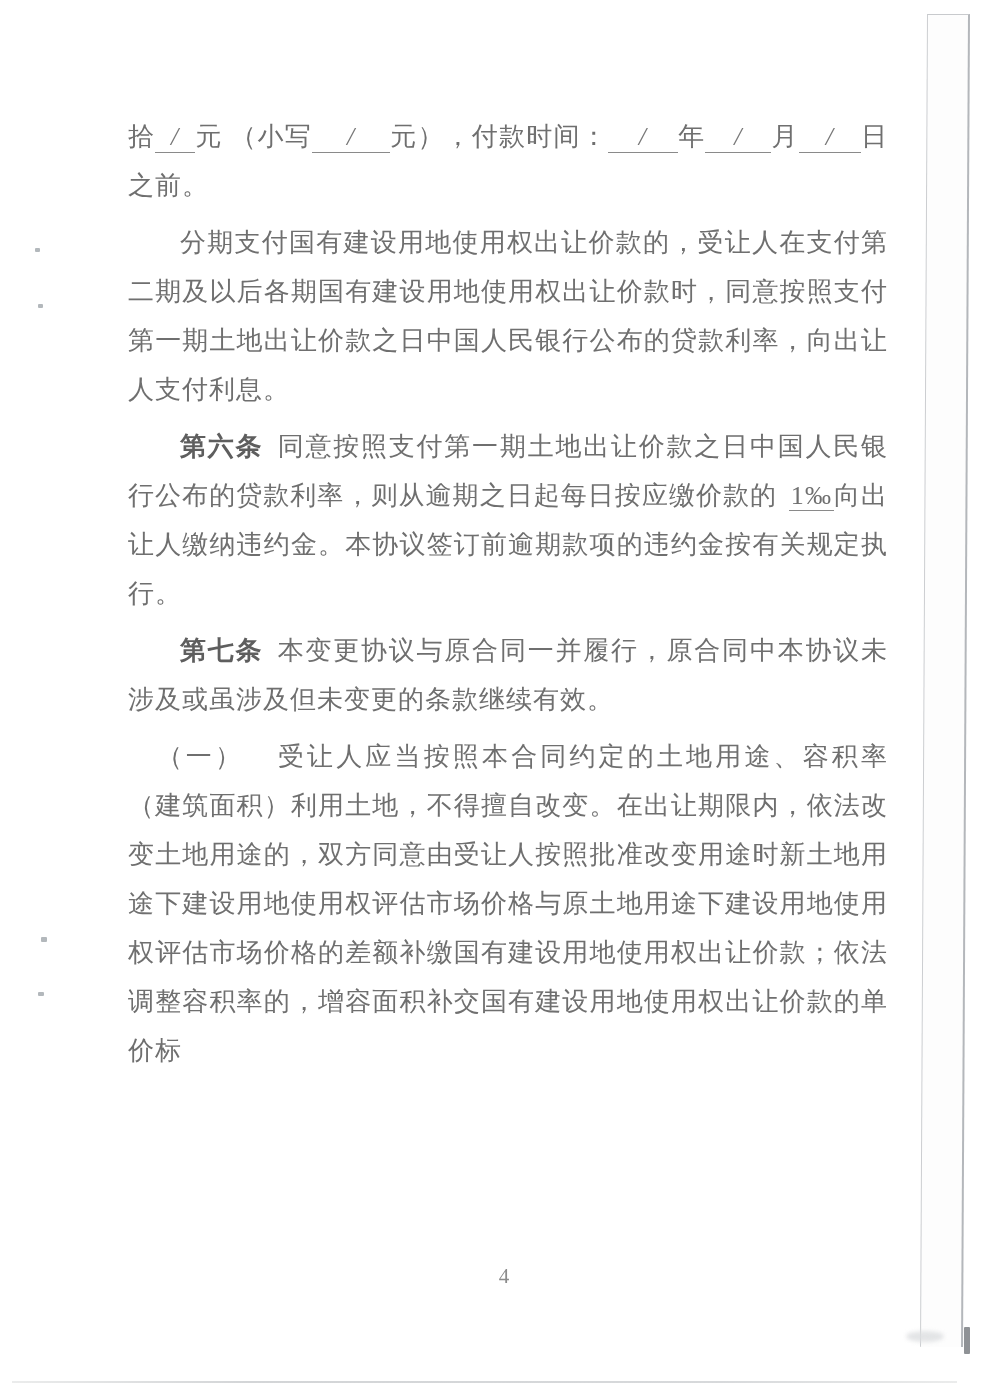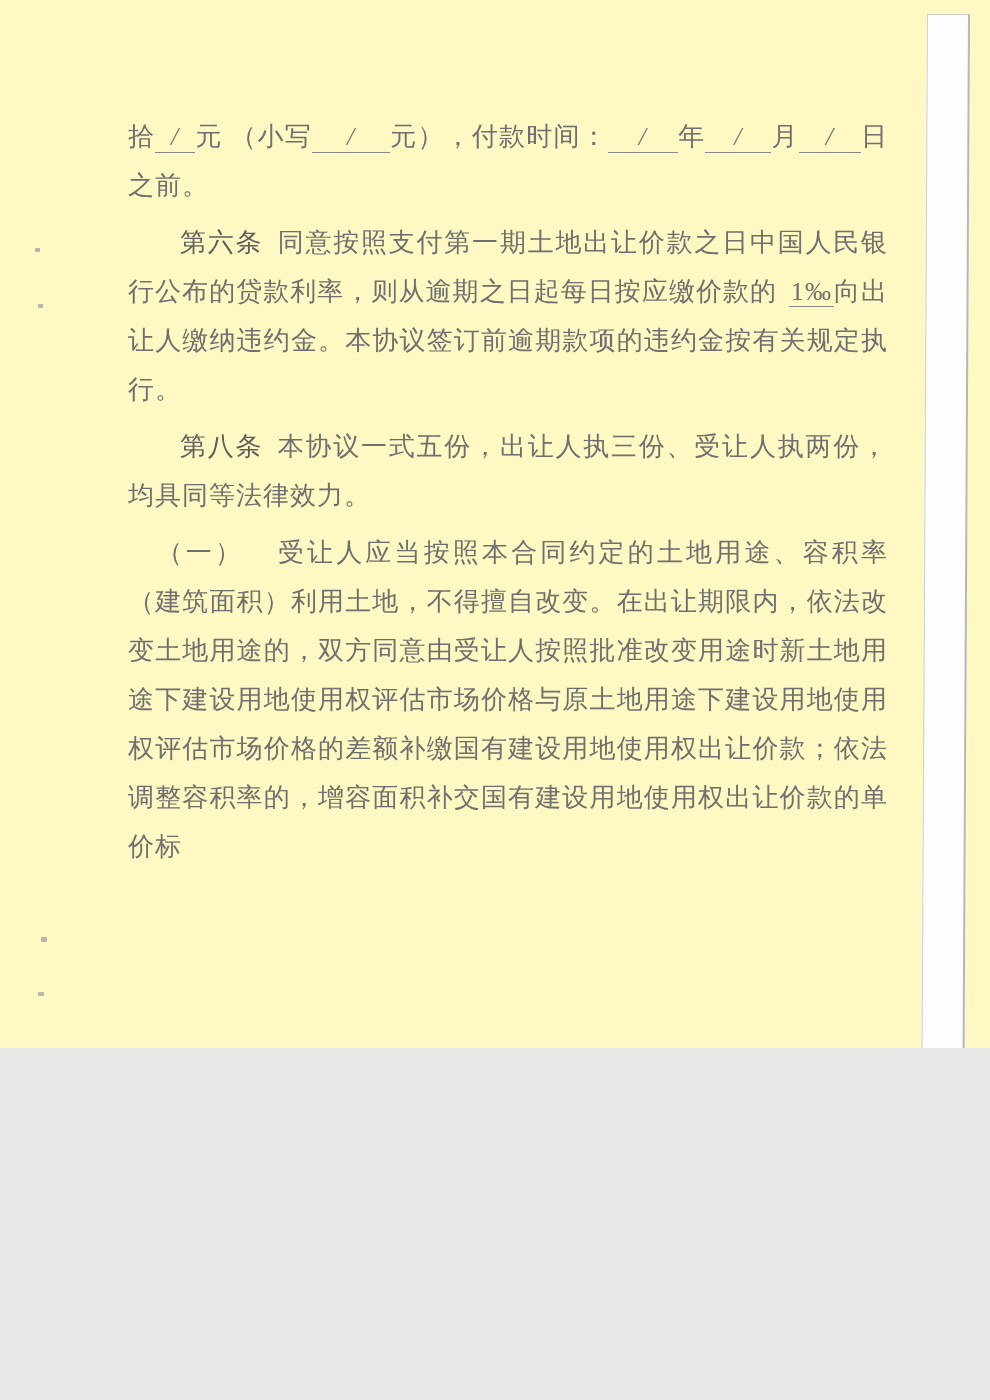--- a/index.html
+++ b/index.html
@@ -3,23 +3,23 @@
 <meta charset="utf-8">
 <style>
   html, body {
     margin: 0;
     padding: 0;
     background: #e8e8e8;
   }
   .scan-page {
     position: relative;
     width: 990px;
-    height: 1048px;
+    height: 1400px;
     margin: 0 auto;
-    background: #fef9c3;
+    background: #ffffff;
     overflow: hidden;
     font-family: "Liberation Serif", "DejaVu Serif", serif;
     color: #6f6f6f;
   }
   .doc-body {
     position: absolute;
     left: 128px;
     top: 112px;
     width: 760px;
   }
@@ -28,21 +28,21 @@
     line-height: 49px;
     letter-spacing: 1px;
     text-align: justify;
     text-justify: inter-character;
     margin: 0 0 8px 0;
     word-break: break-all;
   }
   .para.indent-2 { text-indent: 2em; }
   .para.indent-1 { text-indent: 1.1em; }
   .clause-label {
-    font-weight: normal;
+    font-weight: bold;
     color: #5e5e5e;
     margin-right: 0.55em;
   }
   .note-label {
     margin-right: 1.3em;
   }
   .bold-text {
     font-weight: bold;
     color: #5e5e5e;
   }
@@ -131,25 +131,26 @@
 </style>
 </head>
 <body>
 
 <div class="scan-page">
 
   <div class="doc-body">
 
     <p class="para"><span>拾</span><span class="blank w1">/</span><span>元 （小写</span><span class="blank w2">/</span><span>元），付款时间：</span><span class="blank w3">/</span><span>年</span><span class="blank w4">/</span><span>月</span><span class="blank w5">/</span><span>日之前。</span></p>
 
+    <p class="para indent-2"><span>分期支付国有建设用地使用权出让价款的，受让人在支付第二期及以后各期国有建设用地使用权出让价款时，同意按照支付第一期土地出让价款之日中国人民银行公布的贷款利率，向出让人支付利息。</span></p>
 
     <p class="para indent-2"><span class="clause-label">第六条</span><span>同意按照支付第一期土地出让价款之日中国人民银行公布的贷款利率，则从逾期之日起每日按应缴价款的</span><span class="rate-underlined">1‰</span><span>向出让人缴纳违约金。本协议签订前逾期款项的违约金按有关规定执行。</span></p>
 
+    <p class="para indent-2"><span class="clause-label">第七条</span><span>本变更协议与原合同一并履行，原合同中本协议未涉及或虽涉及但未变更的条款继续有效。</span></p>
 
-    <p class="para indent-2"><span class="clause-label">第八条</span><span>本协议一式五份，出让人执三份、受让人执两份，均具同等法律效力。</span></p>
 
 
 
     <p class="para indent-1"><span class="note-label">（一）</span><span>受让人应当按照本合同约定的土地用途、容积率（建筑面积）利用土地，不得擅自改变。在出让期限内，依法改变土地用途的，双方同意由受让人按照批准改变用途时新土地用途下建设用地使用权评估市场价格与原土地用途下建设用地使用权评估市场价格的差额补缴国有建设用地使用权出让价款；依法调整容积率的，增容面积补交国有建设用地使用权出让价款的单价标</span></p>
 
   </div>
 
   <div class="page-number">4</div>
 
   <div class="edge-strip"></div>

